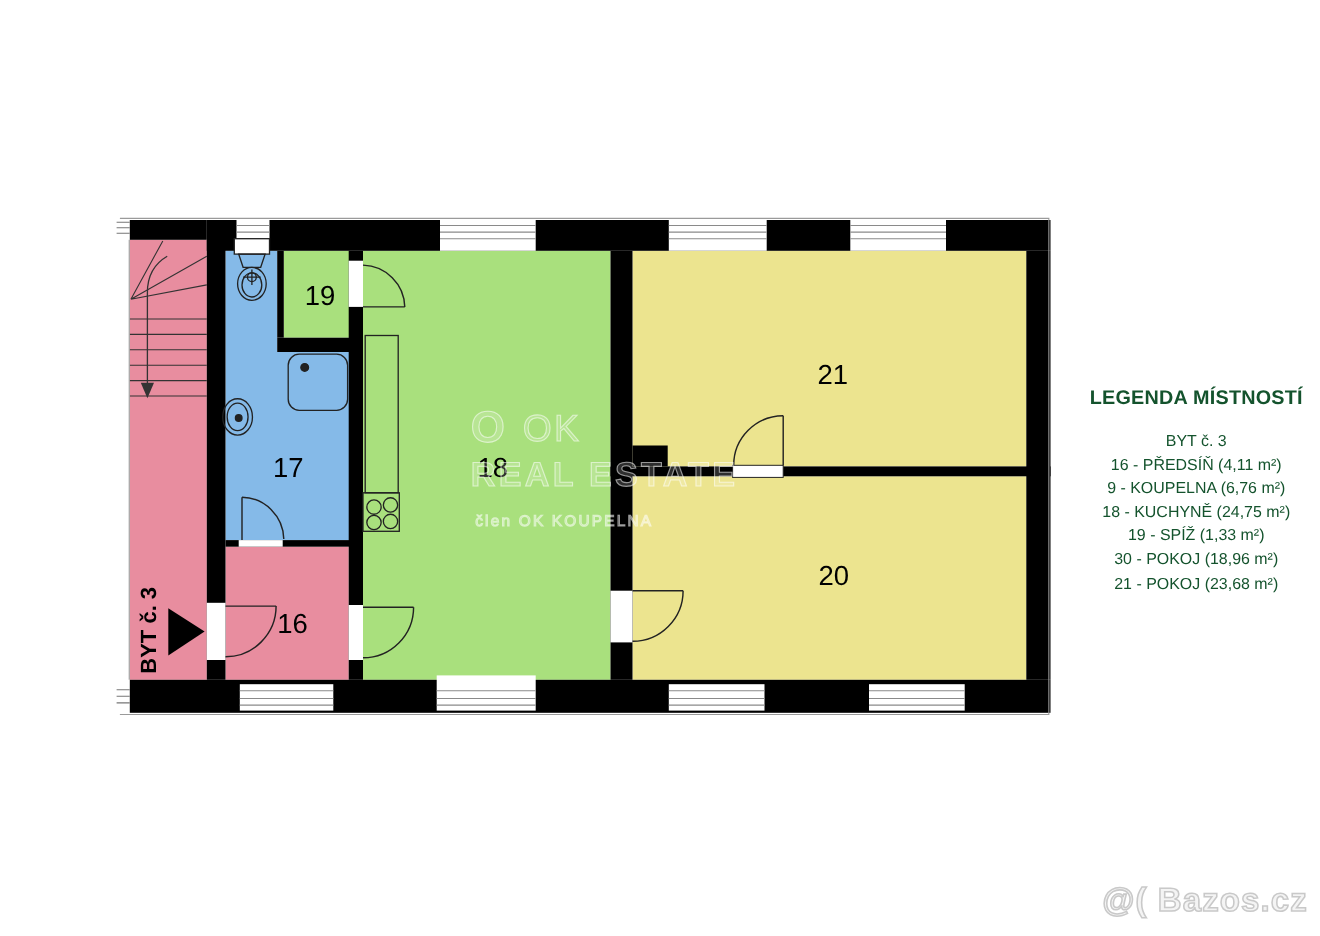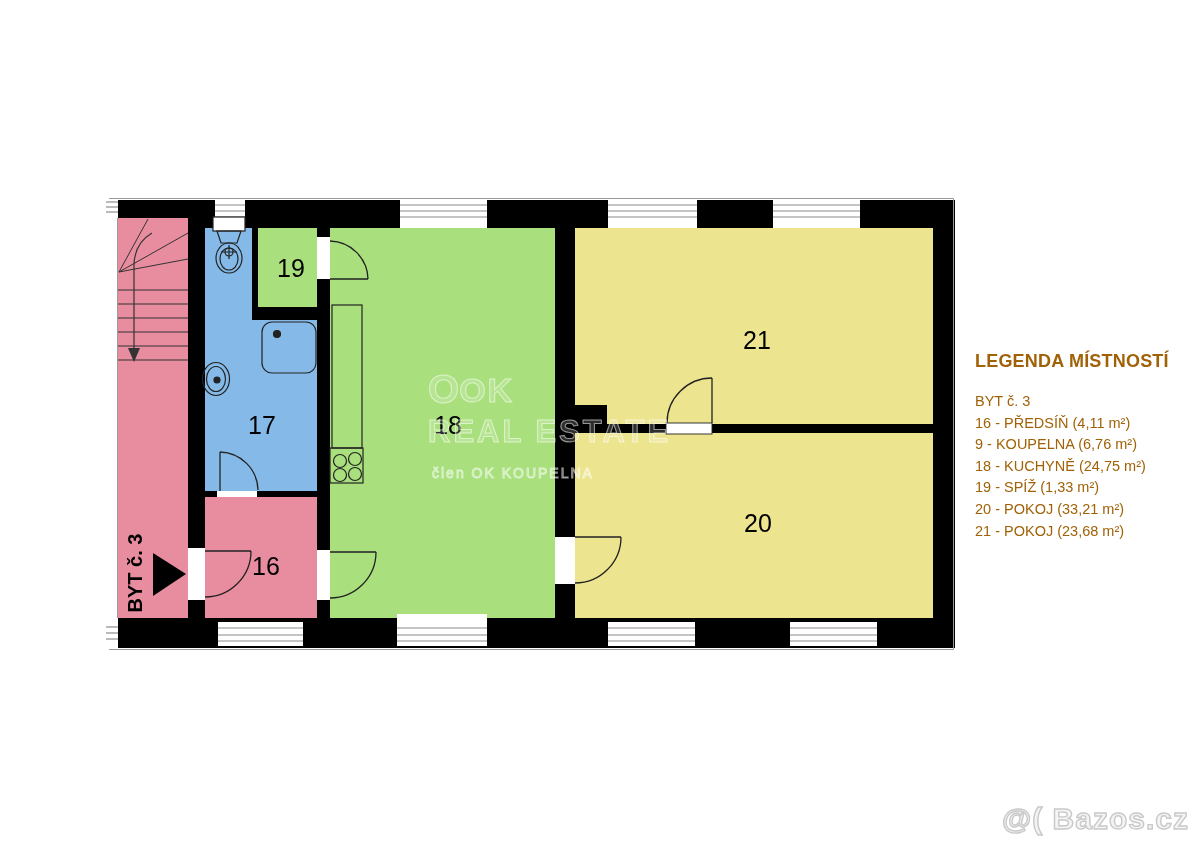--- a/index.html
+++ b/index.html
@@ -5,31 +5,31 @@
   html,body{margin:0;padding:0;}
   body{
     width:1200px;height:851px;position:relative;background:#ffffff;
     font-family:"Liberation Sans", sans-serif;overflow:hidden;
   }
   #plan-svg{position:absolute;left:0;top:0;z-index:1;}
   .room-label{font-family:"Liberation Sans",sans-serif;font-size:25px;fill:#000;}
   .apt-label{font-family:"Liberation Sans",sans-serif;font-size:20px;font-weight:600;fill:#000;}
 
   
-  .legend{position:absolute;left:975px;top:351px;width:225px;z-index:2;color:#a16207;}
+  .legend{position:absolute;left:975px;top:351px;width:225px;z-index:2;color:#14532d;text-align:center;}
   .legend-title{font-size:18px;font-weight:bold;line-height:20px;letter-spacing:0.2px;}
   .legend-sub{margin-top:20px;font-size:14.5px;line-height:21.6px;}
   .legend-items div{font-size:14.5px;line-height:21.6px;white-space:nowrap;}
 
   
   .wm{position:absolute;left:428px;top:370px;z-index:3;pointer-events:none;
       color:rgba(255,255,255,0.18);-webkit-text-stroke:1px rgba(255,255,255,0.55);}
   .wm-row1{display:flex;align-items:flex-end;height:38px;}
   .wm-logo{font-size:40px;font-weight:bold;line-height:38px;}
-  .wm-brand{font-size:34px;font-weight:bold;line-height:36px;letter-spacing:2px;}
+  .wm-brand{font-size:34px;font-weight:normal;line-height:36px;margin-left:16px;letter-spacing:2px;}
   .wm-estate{font-size:31px;font-weight:bold;letter-spacing:3px;margin-top:4px;line-height:40px;}
   .wm-tag{font-size:14px;letter-spacing:2px;margin-top:13px;margin-left:4px;}
 
   
   .bazos{position:absolute;left:1002px;top:802px;z-index:3;pointer-events:none;
       font-size:30px;font-weight:bold;letter-spacing:1px;
       color:rgba(200,200,200,0.2);-webkit-text-stroke:1.4px #c9c9c9;}
 </style>
 </head>
 <body>
@@ -191,21 +191,21 @@
 </svg>
 
 <div class="legend">
   <div class="legend-title">LEGENDA MÍSTNOSTÍ</div>
   <div class="legend-sub">BYT č. 3</div>
   <div class="legend-items">
     <div>16 - PŘEDSÍŇ (4,11 m²)</div>
     <div>9 - KOUPELNA (6,76 m²)</div>
     <div>18 - KUCHYNĚ (24,75 m²)</div>
     <div>19 - SPÍŽ (1,33 m²)</div>
-    <div>20 - POKOJ (33,21 m²)</div>
+    <div>30 - POKOJ (18,96 m²)</div>
     <div>21 - POKOJ (23,68 m²)</div>
   </div>
 </div>
 
 <div class="wm">
   <div class="wm-row1">
     <span class="wm-logo">O</span>
     <span class="wm-brand">OK</span>
   </div>
   <div class="wm-estate">REAL ESTATE</div>

